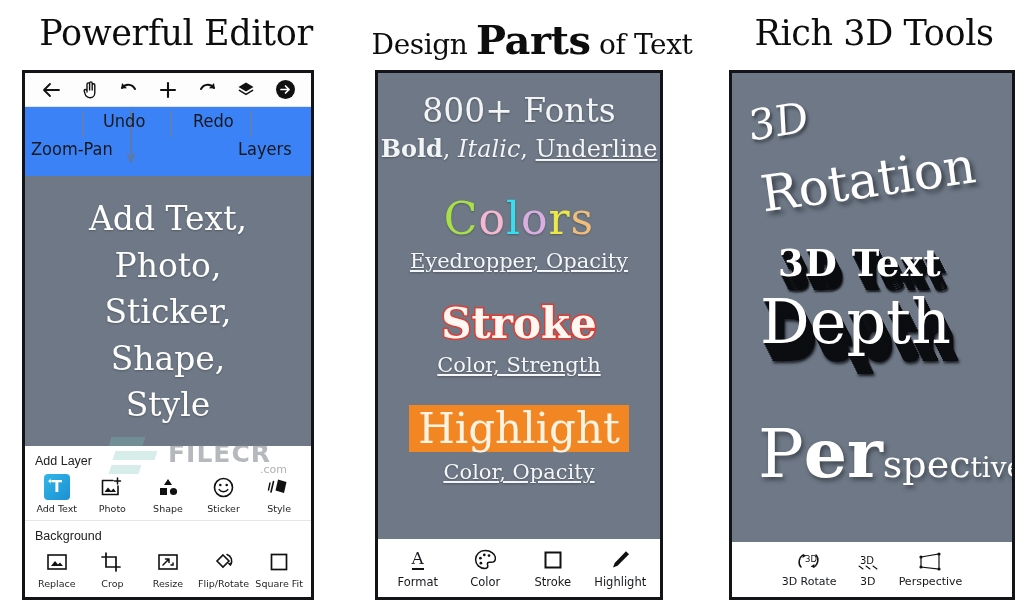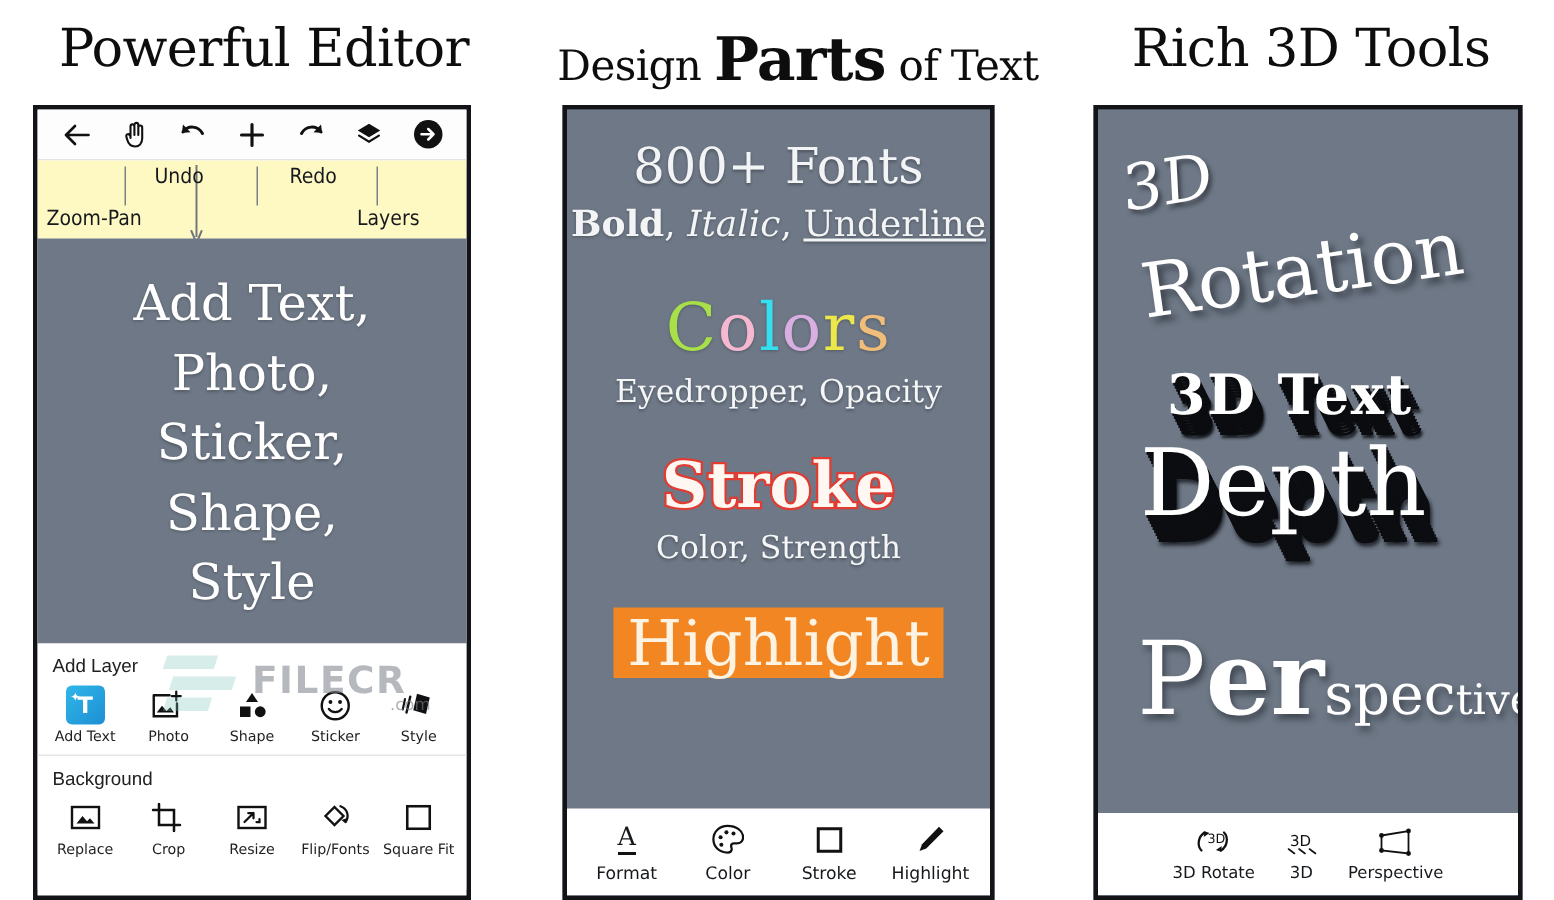--- a/index.html
+++ b/index.html
@@ -83,25 +83,25 @@
     font-family: "DejaVu Sans", sans-serif;
     font-size: 19px;
     color: #111;
     line-height: 1;
     width: 28px;
     text-align: center;
   }
   .tb-ico svg { display:block; margin:0 auto; }
 
   .hintbar {
-    height: 52px;
-    background: #fef9c3;
+    height: 69px;
+    background: #3b82f6;
     position: relative;
     font-family: "DejaVu Sans Condensed", "Liberation Sans Narrow", "Liberation Sans", sans-serif;
-    font-size: 14px;
+    font-size: 18px;
     color: #15181c;
   }
   .hintbar span.lbl { position: absolute; white-space: nowrap; }
   .h-undo   { left: 78px;  top: 3px; }
   .h-redo   { left: 168px; top: 3px; }
   .h-zoom   { left: 6px;   top: 31px; }
   .h-layers { left: 213px; top: 31px; }
   .tick {
     position: absolute;
     width: 1px;
@@ -219,20 +219,21 @@
     font-size: 44px;
     letter-spacing: 1px;
     line-height: 1;
   }
   .p2-sub {
     margin-top: 8px;
     font-family: "DejaVu Serif", "Liberation Serif", serif;
     font-size: 21px;
     color: #f4f6f8;
     text-shadow: 0 1px 2px rgba(0,0,0,0.3);
+    text-decoration: underline;
   }
   .p2-stroke {
     margin-top: 30px;
     font-family: "DejaVu Serif", "Liberation Serif", serif;
     font-weight: bold;
     font-size: 42px;
     color: #fff8f2;
     line-height: 1;
     -webkit-text-stroke: 3px #e13b32;
     paint-order: stroke fill;
@@ -558,21 +559,21 @@
             <span>Resize</span>
           </div>
           <div class="tool">
             <span class="glyph">
               <svg width="22" height="20" viewBox="0 0 22 20">
                   <path d="M10 3 L16 9 L10 15 L4 9 Z" stroke="#111" stroke-width="1.6" fill="none"></path>
                   <path d="M14 2.5 C18.5 4 20 9 17.5 13" stroke="#111" stroke-width="1.5" fill="none" stroke-linecap="round"></path>
                   <path d="M19.5 10 L17.3 13.8 L14.6 11.6" fill="#111"></path>
                 </svg>
             </span>
-            <span>Flip/Fonts</span>
+            <span>Flip/Rotate</span>
           </div>
           <div class="tool">
             <span class="glyph">
               <svg width="20" height="20" viewBox="0 0 20 20">
                   <rect x="2.5" y="2.5" width="15" height="15" stroke="#111" stroke-width="1.7" fill="none"></rect>
                 </svg>
             </span>
             <span>Square Fit</span>
           </div>
         </div>
@@ -604,20 +605,21 @@
           <span id="cw0" style="color: rgb(168, 224, 74); text-shadow: rgba(0, 0, 0, 0.25) 0px 1px 2px;">C</span><span id="cw1" style="color: rgb(245, 184, 208); text-shadow: rgba(0, 0, 0, 0.25) 0px 1px 2px;">o</span><span id="cw2" style="color: rgb(54, 223, 240); text-shadow: rgba(0, 0, 0, 0.25) 0px 1px 2px;">l</span><span id="cw3" style="color: rgb(217, 174, 224); text-shadow: rgba(0, 0, 0, 0.25) 0px 1px 2px;">o</span><span id="cw4" style="color: rgb(237, 232, 74); text-shadow: rgba(0, 0, 0, 0.25) 0px 1px 2px;">r</span><span id="cw5" style="color: rgb(240, 189, 122); text-shadow: rgba(0, 0, 0, 0.25) 0px 1px 2px;">s</span>
         </div>
         <div class="p2-sub">Eyedropper, Opacity</div>
 
         <div class="p2-stroke" id="strokeWord" style="-webkit-text-stroke-color: rgb(225, 59, 50);">Stroke</div>
         <div class="p2-sub">Color, Strength</div>
 
         <div class="p2-hl-wrap">
           <span class="p2-hl" id="hlWord" style="background: rgb(242, 134, 34);">Highlight</span>
         </div>
+        <div class="p2-sub">Color, Opacity</div>
 
         <div class="p2-bottombar">
           <div class="bb-item">
             <span class="glyph">
                 <span class="fmt-A">A</span>
               </span>
             <span>Format</span>
           </div>
           <div class="bb-item">
             <span class="glyph">

